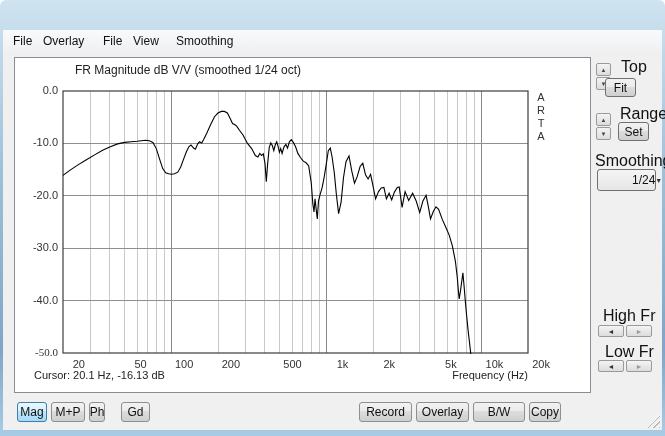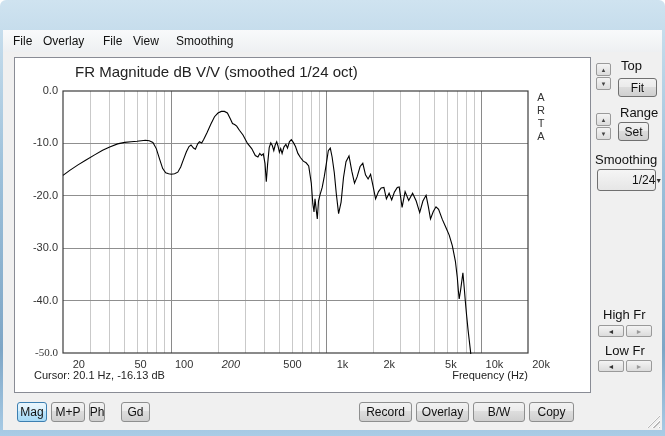--- a/index.html
+++ b/index.html
@@ -26,29 +26,29 @@
   .glyph-min{width:9px;height:3px;background:#fff;box-shadow:0 1px 1px rgba(0,0,0,.5);margin-top:6px;}
   .glyph-max{width:9px;height:8px;border:1px solid #fff;border-top:3px solid #fff;box-shadow:0 1px 1px rgba(0,0,0,.4);}
   .glyph-close{color:#fff;font-size:11px;font-weight:bold;text-shadow:0 1px 1px rgba(0,0,0,.6);line-height:18px;}
   
   .client{position:absolute;left:3px;top:30px;width:659px;height:400px;background:#f0f0f0;}
   .menubar{position:absolute;left:0;top:0;width:659px;height:22px;background:linear-gradient(180deg,#f9fafb,#eef0f2);}
   .menu-item{position:absolute;top:0;height:22px;line-height:22px;font-size:12px;color:#111;padding:0 3px;cursor:default;}
   
   .chart-panel{position:absolute;left:11px;top:27px;width:577px;height:336px;background:#ffffff;
     border:1px solid #898c95;}
-  .chart-title{position:absolute;left:60px;top:5px;font-size:15px;color:#222;white-space:nowrap;}
+  .chart-title{position:absolute;left:60px;top:5px;font-size:12px;color:#222;white-space:nowrap;}
   #plot{position:absolute;left:47px;top:32px;width:467px;height:264px;}
   .ytick{position:absolute;left:0;width:43px;text-align:right;font-size:11px;color:#333;}
   .xtick{position:absolute;top:300px;width:44px;text-align:right;font-size:11px;color:#333;}
   .watermark{position:absolute;left:518px;top:33px;width:16px;text-align:center;font-size:11px;color:#333;line-height:13px;}
   .cursor-text{position:absolute;left:19px;top:311px;font-size:11px;color:#222;white-space:nowrap;}
   .freq-label{position:absolute;left:373px;top:311px;width:140px;text-align:right;font-size:11px;color:#222;}
   
-  .side-label{position:absolute;font-size:13px;color:#111;white-space:nowrap;}
+  .side-label{position:absolute;font-size:16px;color:#111;white-space:nowrap;}
   .spinner{position:absolute;width:15px;}
   .spin-btn{width:15px;height:13px;border:1px solid #9a9a9a;border-radius:2px;background:linear-gradient(180deg,#f4f4f4,#dcdcdc);
     display:flex;align-items:center;justify-content:center;font-size:6px;color:#444;margin-bottom:1px;}
   .small-btn{position:absolute;height:19px;border:1px solid #707070;border-radius:3px;font-size:12px;color:#111;
     background:linear-gradient(180deg,#f2f2f2,#ebebeb 45%,#dddddd 46%,#cfcfcf);display:flex;align-items:center;justify-content:center;}
   .dropdown{position:absolute;left:594px;top:139px;width:59px;height:22px;border:1px solid #707070;border-radius:3px;
     background:linear-gradient(180deg,#f5f5f5,#e6e6e6);font-size:12px;color:#111;display:flex;align-items:center;padding-left:27px;}
   .dropdown .val{padding-left:7px;flex:1;}
   .dropdown .arrow{font-size:7px;color:#333;padding-right:6px;}
   .hl-btn{position:absolute;width:26px;height:12px;border:1px solid #9a9a9a;border-radius:2px;
@@ -120,21 +120,21 @@
           <div class="ytick" style="top: 78.4px; text-align: right;">-10.0</div>
           <div class="ytick" style="top: 130.8px;">-20.0</div>
           <div class="ytick" style="top: 183.2px;">-30.0</div>
           <div class="ytick" style="top: 235.6px;">-40.0</div>
           <div class="ytick" style="top: 288px; font-family: Liberation Serif, serif;">-50.0</div>
         </div>
       <div id="xlabels">
           <div class="xtick" style="left: 26px;">20</div>
           <div class="xtick" style="left: 87.6807px;">50</div>
           <div class="xtick" style="left: 134.34px;">100</div>
-          <div class="xtick" style="left: 181px; font-style: italic;">200</div>
+          <div class="xtick" style="left: 181px;">200</div>
           <div class="xtick" style="left: 242.681px;">500</div>
           <div class="xtick" style="left: 289.34px;">1k</div>
           <div class="xtick" style="left: 336px;">2k</div>
           <div class="xtick" style="left: 397.681px;">5k</div>
           <div class="xtick" style="left: 444.34px;">10k</div>
           <div class="xtick" style="left: 491px;">20k</div>
         </div>
       <div class="watermark" id="watermark">
           <div>A</div>
           <div>R</div>
@@ -147,21 +147,21 @@
 
     <div class="spinner" style="left:593px;top:33px">
       <div class="spin-btn">
           <span>▲</span>
         </div>
       <div class="spin-btn">
           <span>▼</span>
         </div>
     </div>
     <div class="side-label" style="left:618px;top:28px">Top</div>
-    <div class="small-btn" style="left:615px;top:48px;width:39px">Fit</div>
+    <div class="small-btn" style="left:602px;top:48px;width:31px">Fit</div>
 
     <div class="spinner" style="left:593px;top:83px">
       <div class="spin-btn">
           <span>▲</span>
         </div>
       <div class="spin-btn">
           <span>▼</span>
         </div>
     </div>
     <div class="side-label" style="left:617px;top:75px">Range</div>
@@ -189,17 +189,17 @@
         <span class="dim">►</span>
       </div>
 
     <div class="btn active" style="left:14px;width:30px">Mag</div>
     <div class="btn" style="left:48px;width:34px">M+P</div>
     <div class="btn" style="left:86px;width:16px">Ph</div>
     <div class="btn" style="left:118px;width:29px">Gd</div>
     <div class="btn" style="left:356px;width:53px">Record</div>
     <div class="btn" style="left:413px;width:53px">Overlay</div>
     <div class="btn" style="left:470px;width:52px">B/W</div>
-    <div class="btn" style="left:526px;width:45px">Copy</div>
+    <div class="btn" style="left:526px;width:32px">Copy</div>
 
     <div class="grip"></div>
   </div>
 </div>
 
 </body></html>

